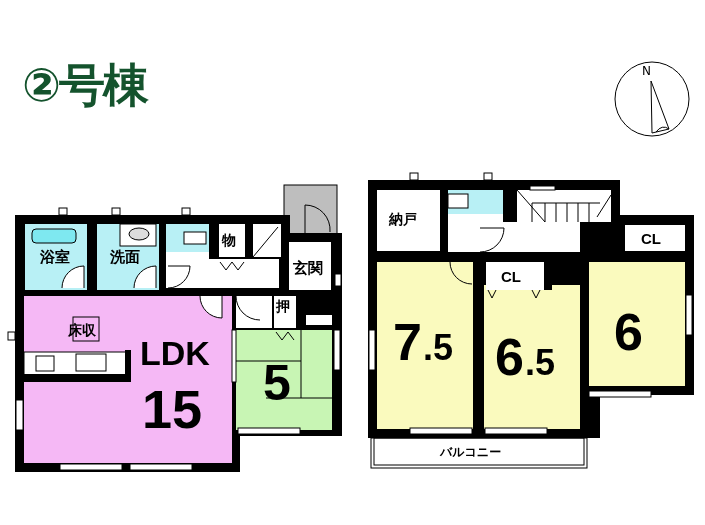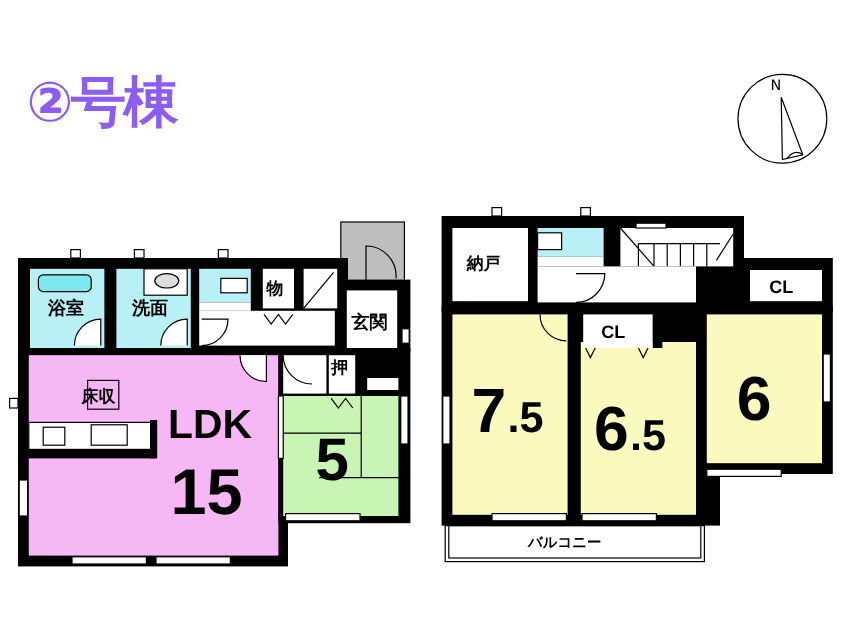--- a/index.html
+++ b/index.html
@@ -1,17 +1,17 @@
 <!DOCTYPE html>
 <html><head>
 <meta charset="utf-8">
 <style>
   html, body { margin:0; padding:0; background:#ffffff; }
   body { width:705px; height:525px; position:relative; overflow:hidden; font-family:"DejaVu Sans", sans-serif; }
-  #title { position:absolute; left:22px; top:62px; font-size:46px; font-weight:bold; color:#8b5cf6; letter-spacing:-2px; line-height:1; }
+  #title { position:absolute; left:22px; top:62px; font-size:46px; font-weight:bold; color:#14532d; letter-spacing:-2px; line-height:1; }
   svg { position:absolute; left:0; top:0; }
   .lbl { font-family:"DejaVu Sans", sans-serif; font-weight:bold; fill:#000; }
   .big { font-family:"Liberation Sans", sans-serif; font-weight:bold; fill:#000; }
 </style>
 </head>
 <body>
 
 <div id="title">②号棟</div>
 
 <svg width="705" height="525" viewBox="0 0 705 525">

